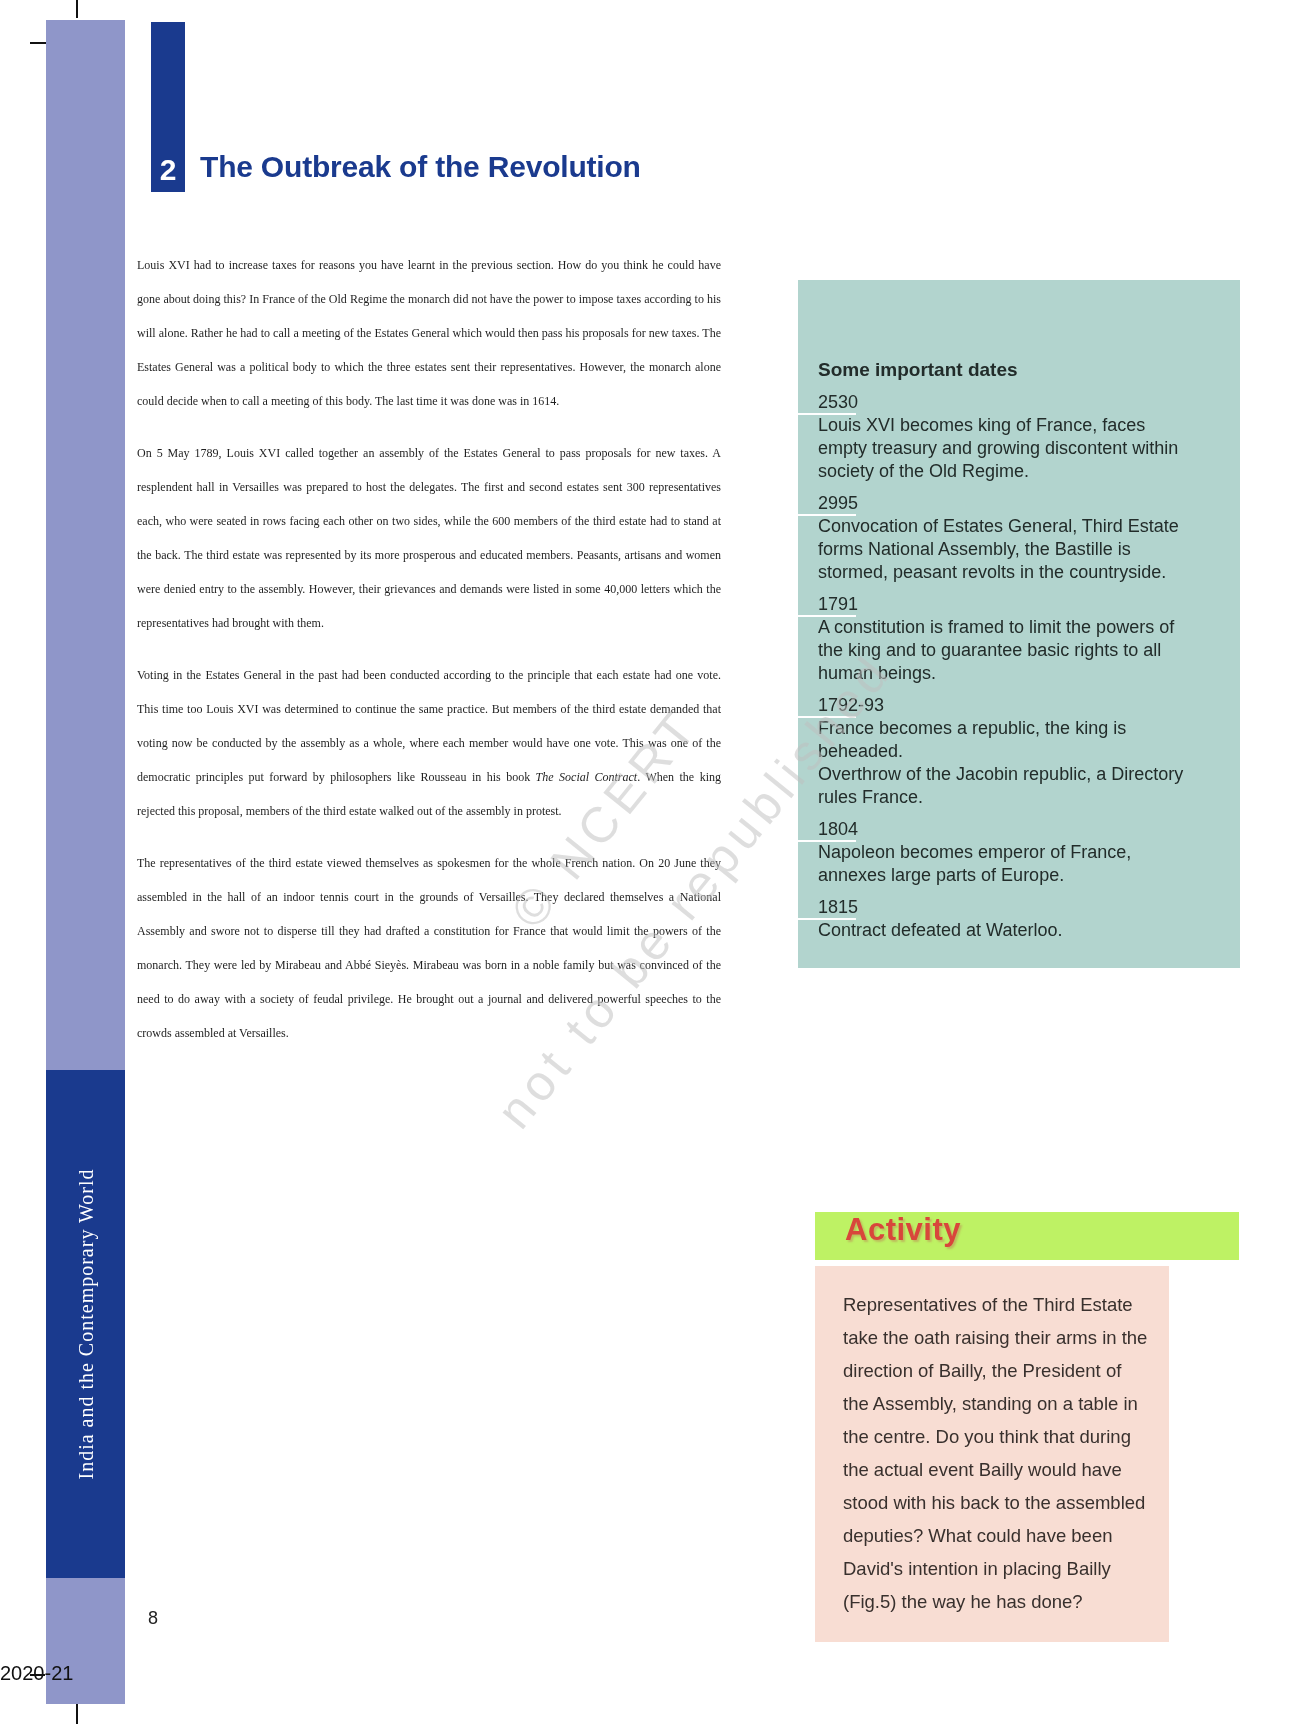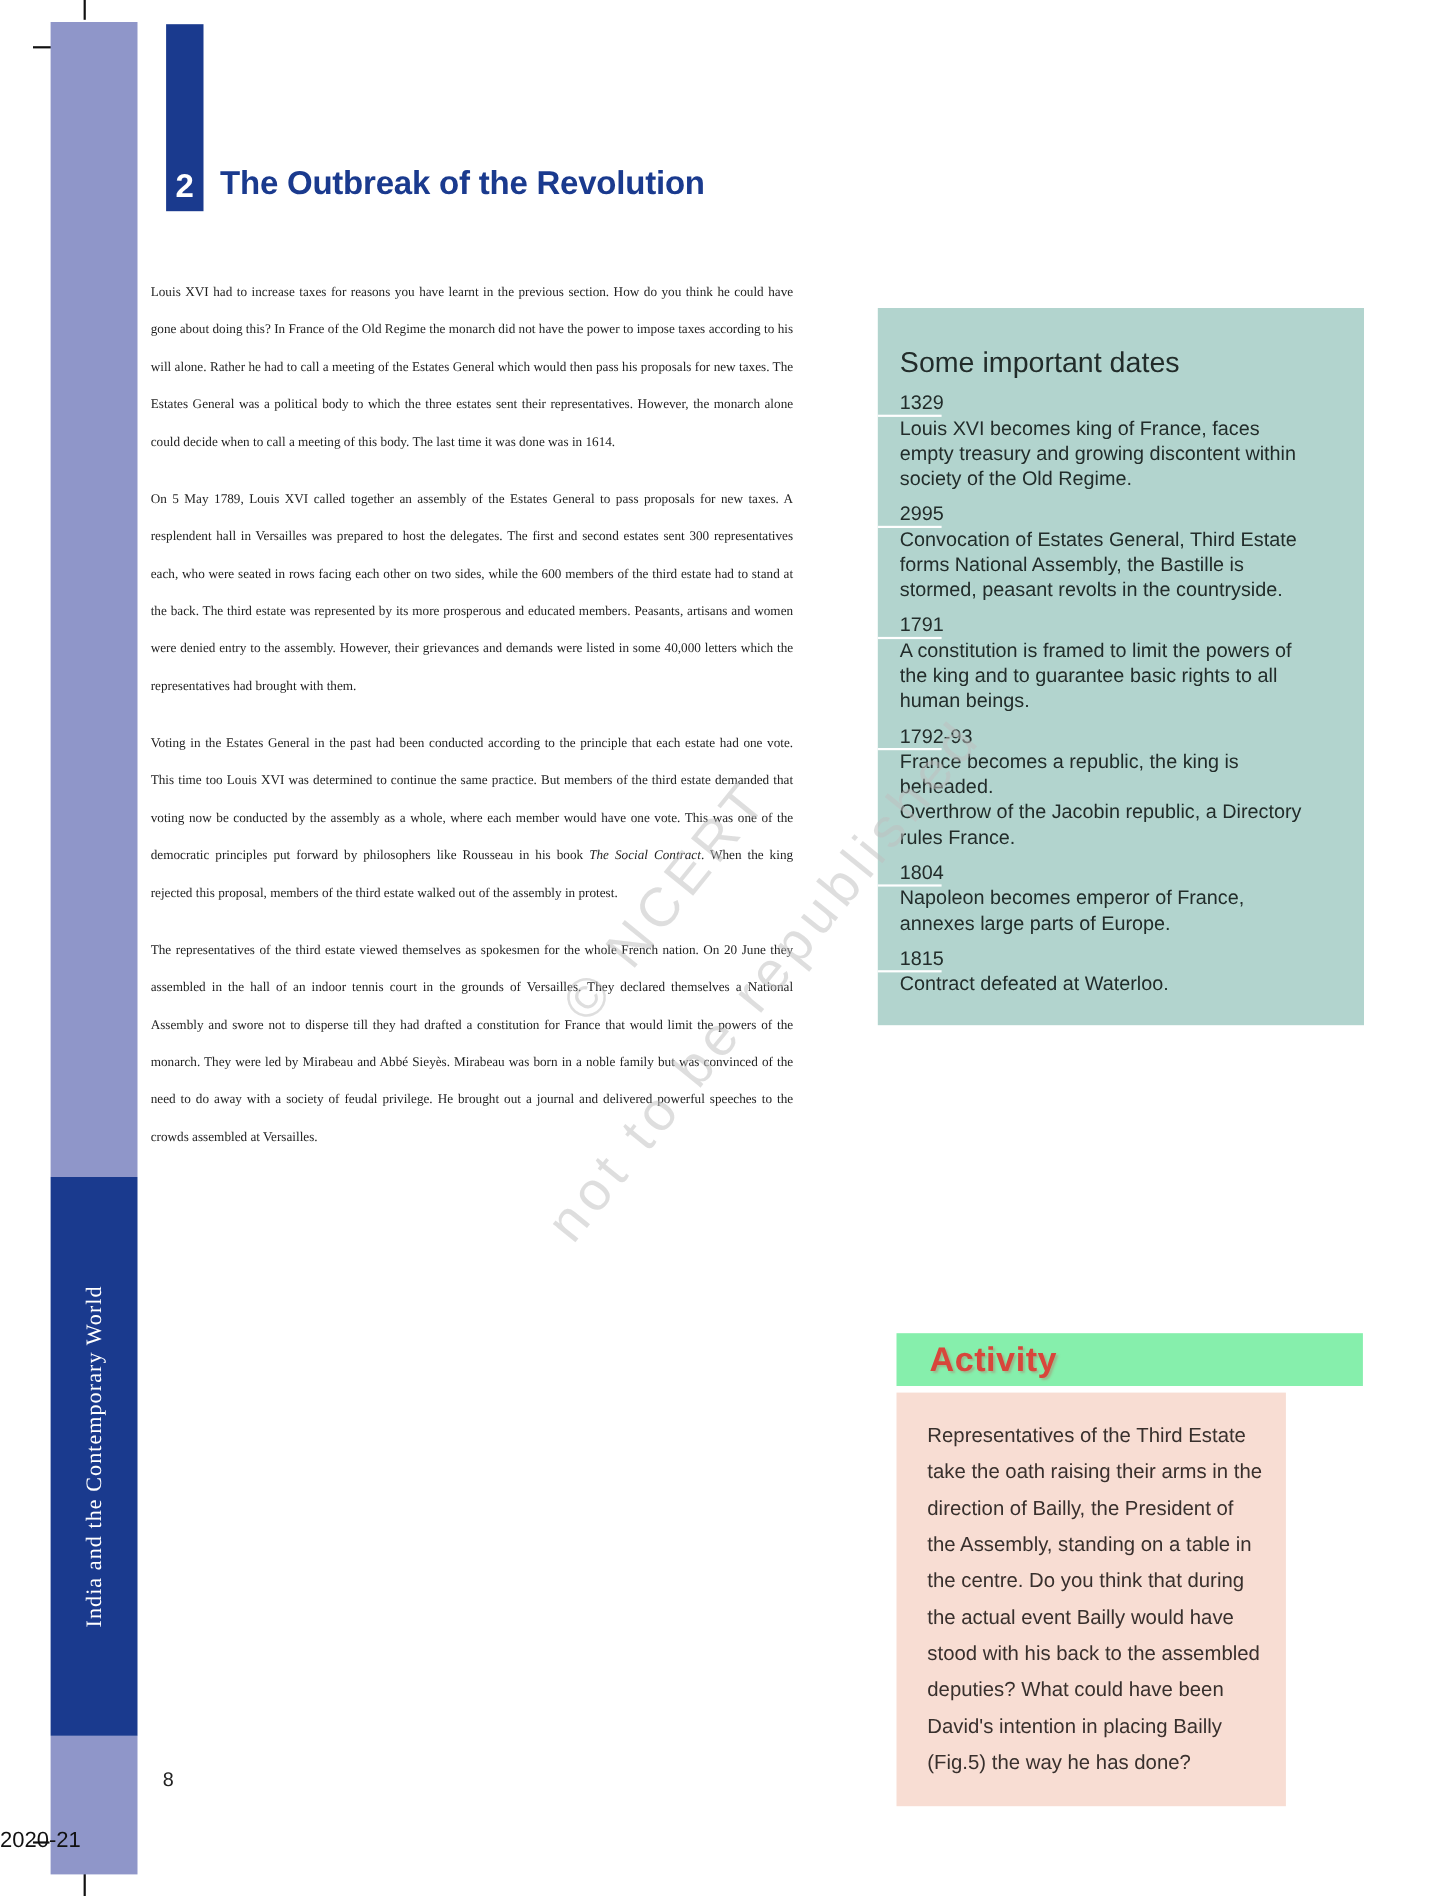--- a/index.html
+++ b/index.html
@@ -46,34 +46,34 @@
   }
   .main-col p { margin:0 0 18px 0; }
   .main-col .italic { font-style:italic; }
 
   
   .dates-box {
     position:absolute; left:798px; top:280px; width:442px;
     background:#b2d4ce; box-sizing:border-box;
     padding:34px 50px 26px 20px; color:#222c2a;
   }
-  .dates-title { font-weight:normal; font-size:26px; margin-bottom:10px; }
+  .dates-title { font-weight:bold; font-size:19px; margin-bottom:10px;margin-top:45px; }
   .date-year {
     font-size:18px; line-height:23px; margin-top:9px; position:relative;
   }
   .date-year::after {
     content:""; position:absolute; left:-20px; bottom:-1px;
     width:58px; height:2px; background:#ffffff;
   }
   .date-event { font-size:18px; line-height:23px; }
 
   
   .activity-header {
     position:absolute; left:815px; top:1212px; width:424px; height:48px;
-    background:#86efac; display:flex; align-items:center;
+    background:#bef264; display:flex; align-items:flex-start;
   }
   .activity-title {
     color:#d8463b; font-size:31px; font-weight:bold; padding-left:30px;
     letter-spacing:0.5px; text-shadow:2px 2px 2px rgba(190,90,80,0.35);
   }
   .activity-body {
     position:absolute; left:815px; top:1266px; width:354px;
     background:#f8ddd3; box-sizing:border-box; padding:22px 20px 24px 28px;
     font-size:18.5px; line-height:33px; color:#38302d;
   }
@@ -118,21 +118,21 @@
 <div class="main-col">
   <p>Louis XVI had to increase taxes for reasons you have learnt in the previous section. How do you think he could have gone about doing this? In France of the Old Regime the monarch did not have the power to impose taxes according to his will alone. Rather he had to call a meeting of the Estates General which would then pass his proposals for new taxes. The Estates General was a political body to which the three estates sent their representatives. However, the monarch alone could decide when to call a meeting of this body. The last time it was done was in 1614.</p>
   <p>On 5 May 1789, Louis XVI called together an assembly of the Estates General to pass proposals for new taxes. A resplendent hall in Versailles was prepared to host the delegates. The first and second estates sent 300 representatives each, who were seated in rows facing each other on two sides, while the 600 members of the third estate had to stand at the back. The third estate was represented by its more prosperous and educated members. Peasants, artisans and women were denied entry to the assembly. However, their grievances and demands were listed in some 40,000 letters which the representatives had brought with them.</p>
   <p><span>Voting in the Estates General in the past had been conducted according to the principle that each estate had one vote. This time too Louis XVI was determined to continue the same practice. But members of the third estate demanded that voting now be conducted by the assembly as a  whole, where each member would have one vote. This was one of the democratic principles put forward by philosophers like Rousseau in his book </span><span class="italic">The Social Contract</span><span>. When the king rejected this proposal, members of the third estate walked out of the assembly in protest.</span></p>
   <p>The representatives of the third estate viewed themselves as spokesmen for the whole French nation. On 20 June they assembled in the hall of an indoor tennis court in the grounds of Versailles. They declared themselves a National Assembly and swore not to disperse till they had drafted a constitution for France that would limit the powers of the monarch. They were led by Mirabeau and Abbé Sieyès. Mirabeau was born in a noble family but was convinced of the need to do away with a society of feudal privilege. He brought out a journal and delivered powerful speeches to the crowds assembled at Versailles.</p>
 </div>
 
 <div class="dates-box">
   <div class="dates-title">Some important dates</div>
 
-  <div class="date-year">1329</div>
+  <div class="date-year">2530</div>
   <div class="date-event">Louis XVI becomes king of France, faces empty treasury and growing discontent within society of the Old Regime.</div>
 
   <div class="date-year">2995</div>
   <div class="date-event">Convocation of Estates General, Third Estate forms National Assembly, the Bastille is stormed, peasant revolts in the countryside.</div>
 
   <div class="date-year">1791</div>
   <div class="date-event">A constitution is framed to limit the powers of the king and to guarantee basic rights to all human beings.</div>
 
   <div class="date-year">1792-93</div>
   <div class="date-event">France becomes a republic, the king is beheaded.</div>

